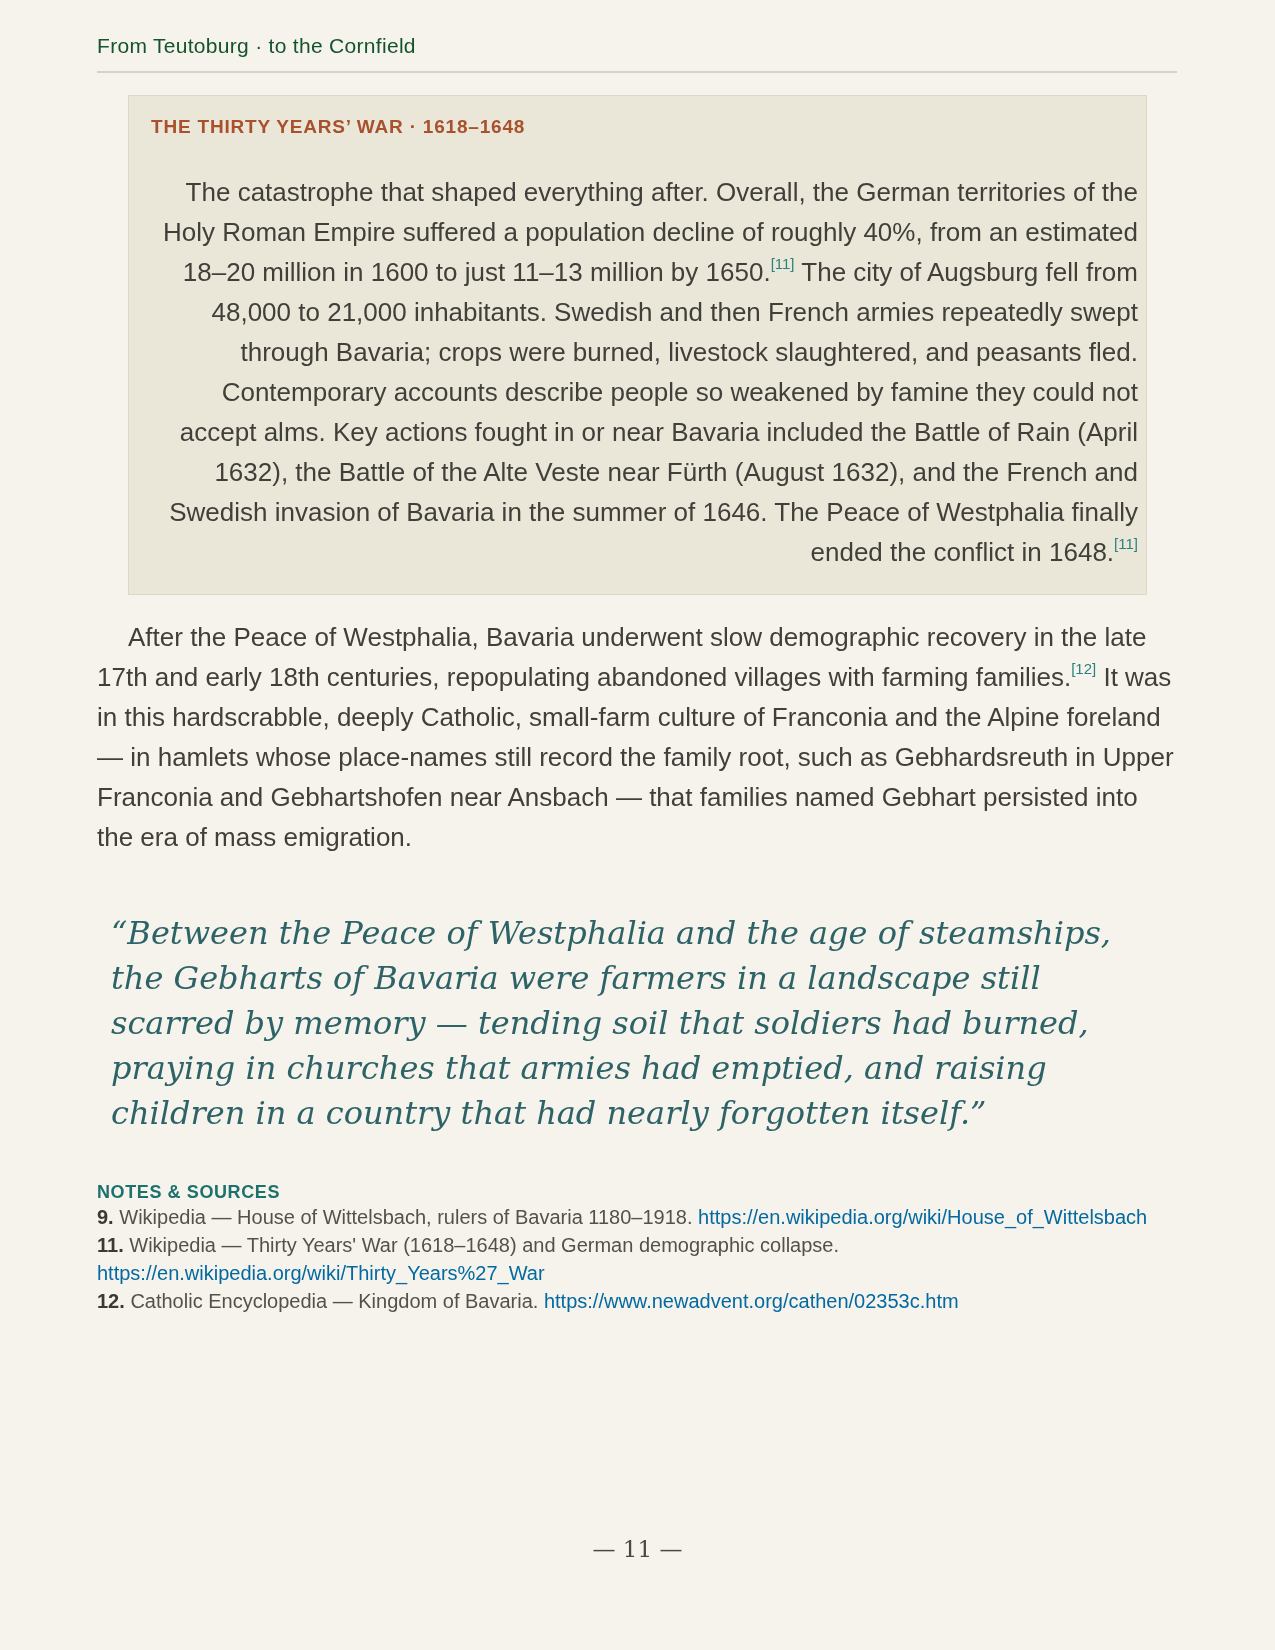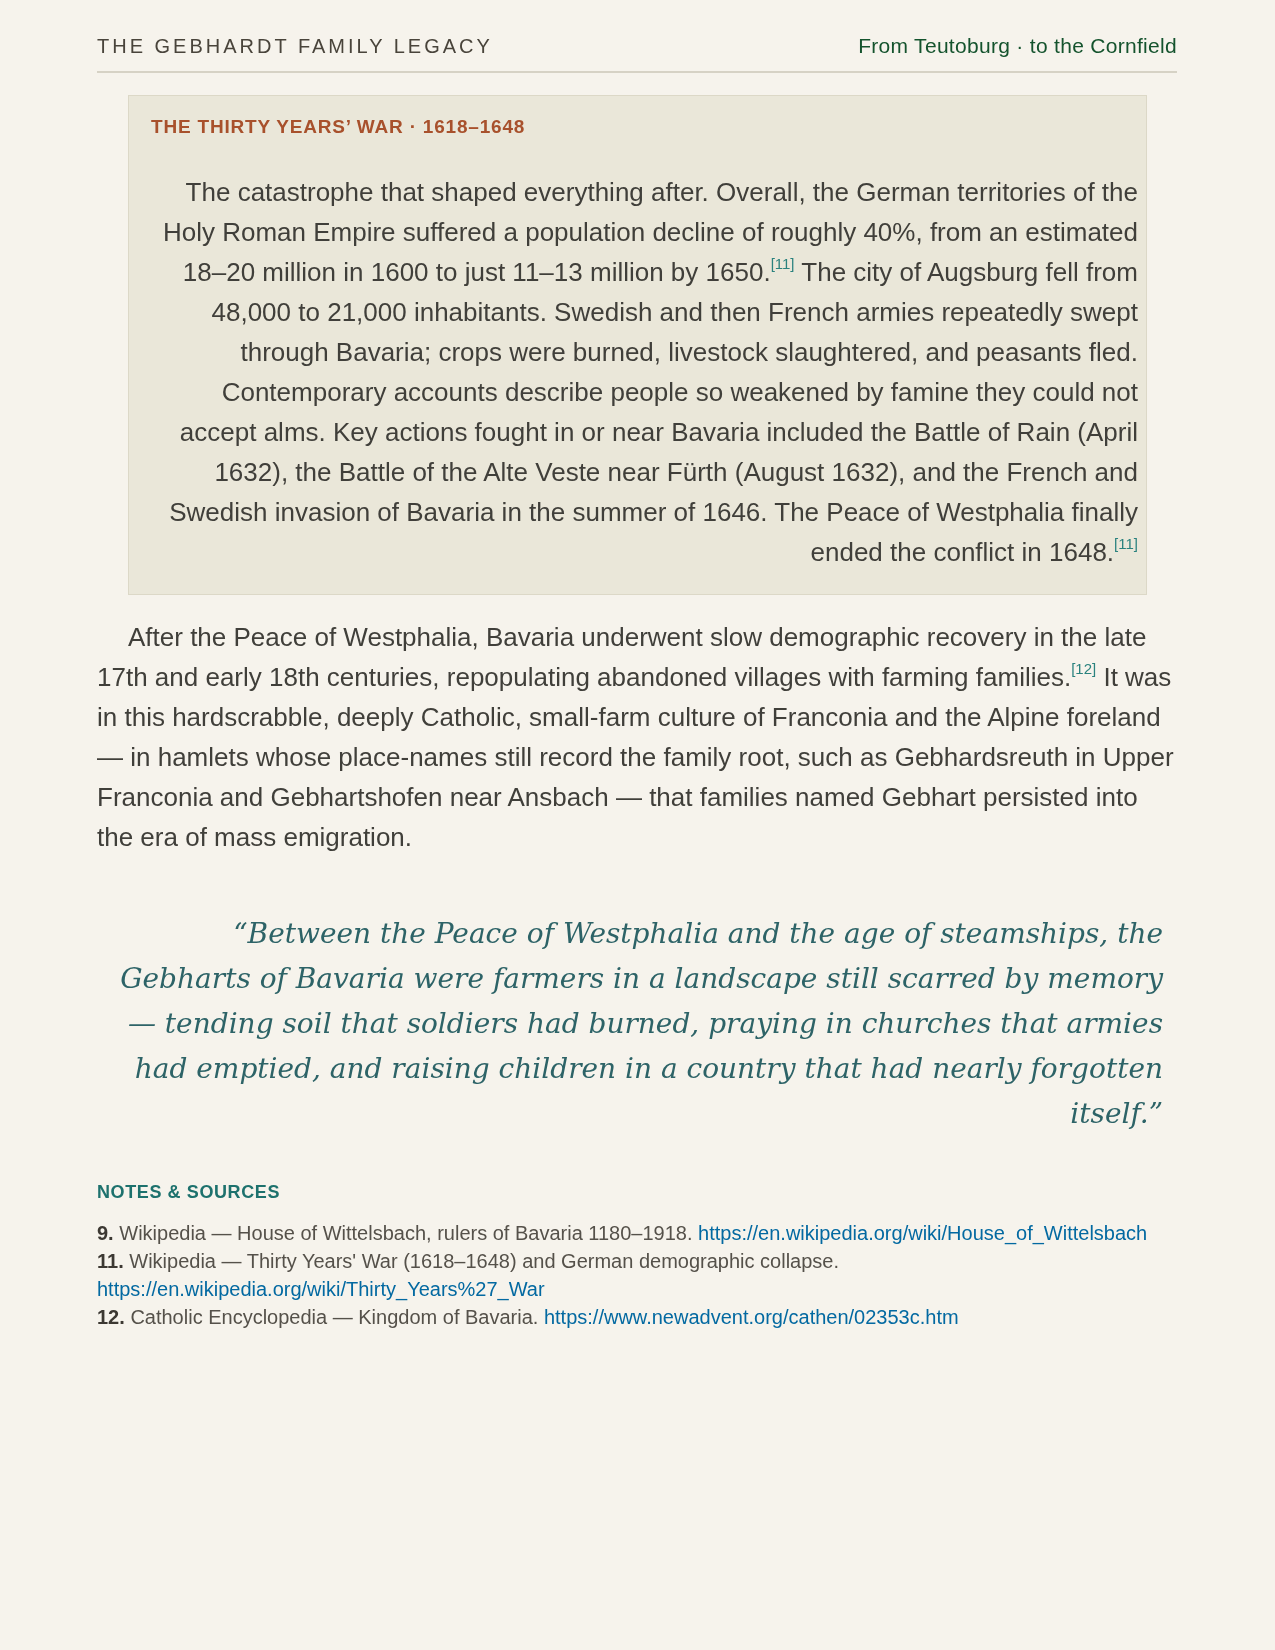--- a/index.html
+++ b/index.html
@@ -71,31 +71,31 @@
     font-size: 26px;
     line-height: 40px;
     color: #403f3a;
     text-indent: 31px;
   }
   
   .pull-quote {
     margin: 54px 14px 0 14px;
     font-family: "DejaVu Serif", serif;
     font-style: italic;
-    font-size: 28px;
+    font-size: 32px;
     line-height: 45px;
     color: #2d6367;
-    text-align: right;
+    text-align: left;
   }
   
   .notes {
     margin-top: 46px;
   }
   .notes-heading {
-    margin: 0 0 16px 0;
+    margin: 0 0 0 0;
     font-size: 18px;
     font-weight: bold;
     letter-spacing: 0.6px;
     color: #1d716d;
   }
   .note {
     margin: 0;
     font-size: 20px;
     line-height: 28px;
     color: #55514a;
@@ -120,21 +120,20 @@
     font-size: 23px;
     color: #4c473f;
   }
 </style>
 </head>
 <body>
 
 <div class="page">
 
   <div class="page-header">
-    <span class="header-left">THE GEBHARDT FAMILY LEGACY</span>
     <span class="header-right">From Teutoburg · to the Cornfield</span>
   </div>
 
   <div class="callout">
     <p class="callout-title">THE THIRTY YEARS’ WAR · 1618–1648</p>
     <p class="callout-body"><span>The catastrophe that shaped everything after. Overall, the German territories of the Holy Roman Empire suffered a population decline of roughly 40%, from an estimated 18–20 million in 1600 to just 11–13 million by 1650.</span><sup class="cite">[11]</sup><span> The city of Augsburg fell from 48,000 to 21,000 inhabitants. Swedish and then French armies repeatedly swept through Bavaria; crops were burned, livestock slaughtered, and peasants fled. Contemporary accounts describe people so weakened by famine they could not accept alms. Key actions fought in or near Bavaria included the Battle of Rain (April 1632), the Battle of the Alte Veste near Fürth (August 1632), and the French and Swedish invasion of Bavaria in the summer of 1646. The Peace of Westphalia finally ended the conflict in 1648.</span><sup class="cite">[11]</sup></p>
   </div>
 
   <p class="body-para"><span>After the Peace of Westphalia, Bavaria underwent slow demographic recovery in the late 17th and early 18th centuries, repopulating abandoned villages with farming families.</span><sup class="cite">[12]</sup><span> It was in this hardscrabble, deeply Catholic, small-farm culture of Franconia and the Alpine foreland — in hamlets whose place-names still record the family root, such as Gebhardsreuth in Upper Franconia and Gebhartshofen near Ansbach — that families named Gebhart persisted into the era of mass emigration.</span></p>
 
@@ -157,14 +156,15 @@
       <a class="link">https://en.wikipedia.org/wiki/Thirty_Years%27_War</a>
     </p>
 
     <p class="note">
       <span class="num">12.</span>
       <span>Catholic Encyclopedia — Kingdom of Bavaria.</span>
       <a class="link">https://www.newadvent.org/cathen/02353c.htm</a>
     </p>
   </div>
 
+  <div class="page-footer">— 11 —</div>
 
 </div>
 
 </body></html>

